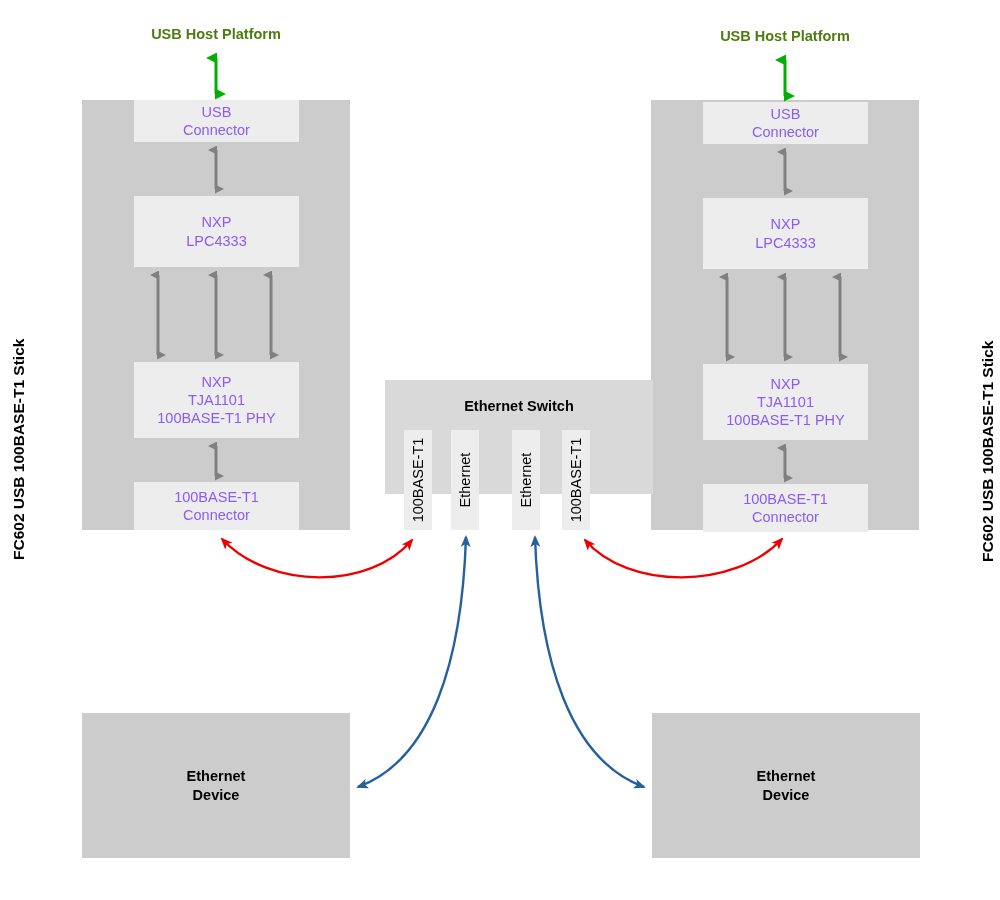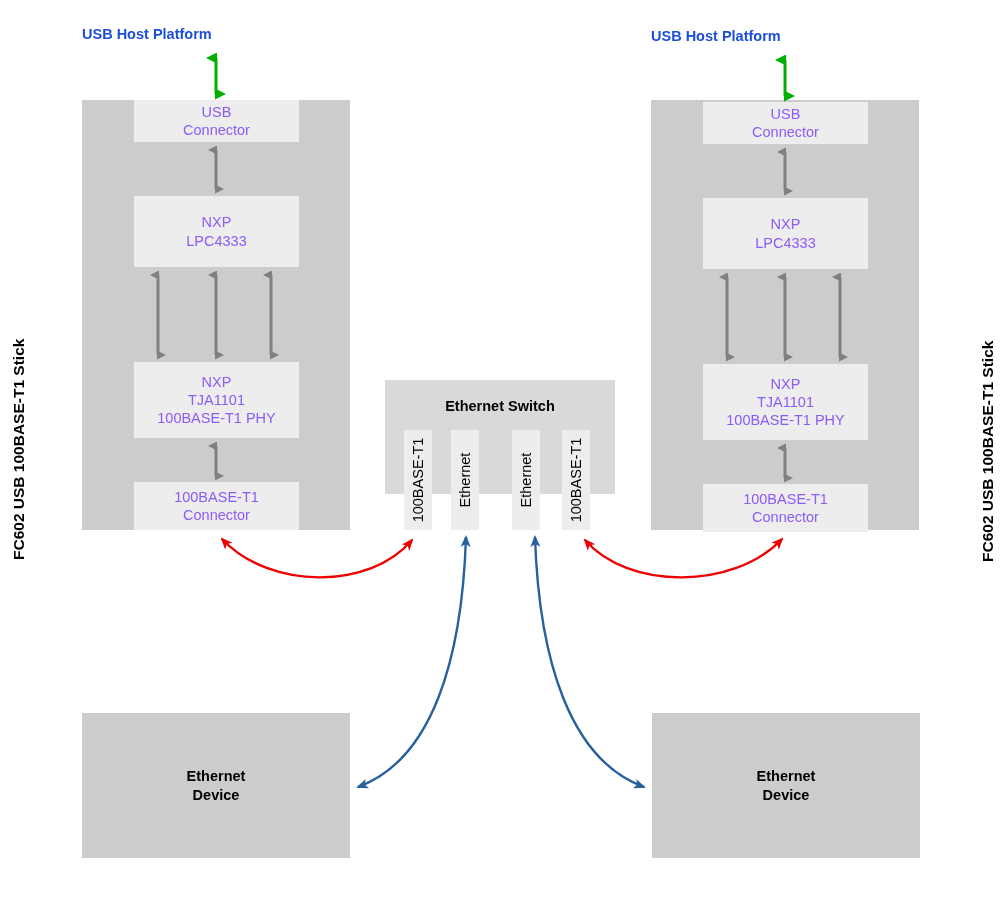--- a/index.html
+++ b/index.html
@@ -73,23 +73,24 @@
     justify-content: center;
     text-align: center;
     font-size: 14.5px;
     font-weight: bold;
     line-height: 1.3;
     white-space: pre-line;
     color: #000000;
   }
   .host-label {
     position: absolute;
-    font-size: 14.5px;
-    font-weight: bold;
-    color: #1d4ed8;
+    text-align: center;
+    font-size: 14.5px;
+    font-weight: bold;
+    color: #4d7c0f;
     white-space: nowrap;
   }
   .side-label {
     position: absolute;
     font-size: 15.5px;
     font-weight: bold;
     color: #000000;
     white-space: nowrap;
     transform-origin: 0 0;
     transform: rotate(-90deg);
@@ -139,21 +140,21 @@
   <div class="block" style="left:703px; top:198px; width:165px; height:71px;">NXP
 LPC4333</div>
 
   <div class="block" style="left:703px; top:364px; width:165px; height:76px;">NXP
 TJA1101
 100BASE-T1 PHY</div>
 
   <div class="block" style="left:703px; top:484px; width:165px; height:48px;">100BASE-T1
 Connector</div>
 
-  <div class="switch-box" style="left:385px; top:380px; width:230px; height:114px;">
+  <div class="switch-box" style="left:385px; top:380px; width:230px; height:114px;padding-left:38px;">
     <div class="switch-title">Ethernet Switch</div>
   </div>
 
   <div class="port" style="left:404px; top:430px; width:28px; height:100px;">
     <span>100BASE-T1</span>
   </div>
   <div class="port" style="left:451px; top:430px; width:28px; height:100px;">
     <span>Ethernet</span>
   </div>
   <div class="port" style="left:512px; top:430px; width:28px; height:100px;">

